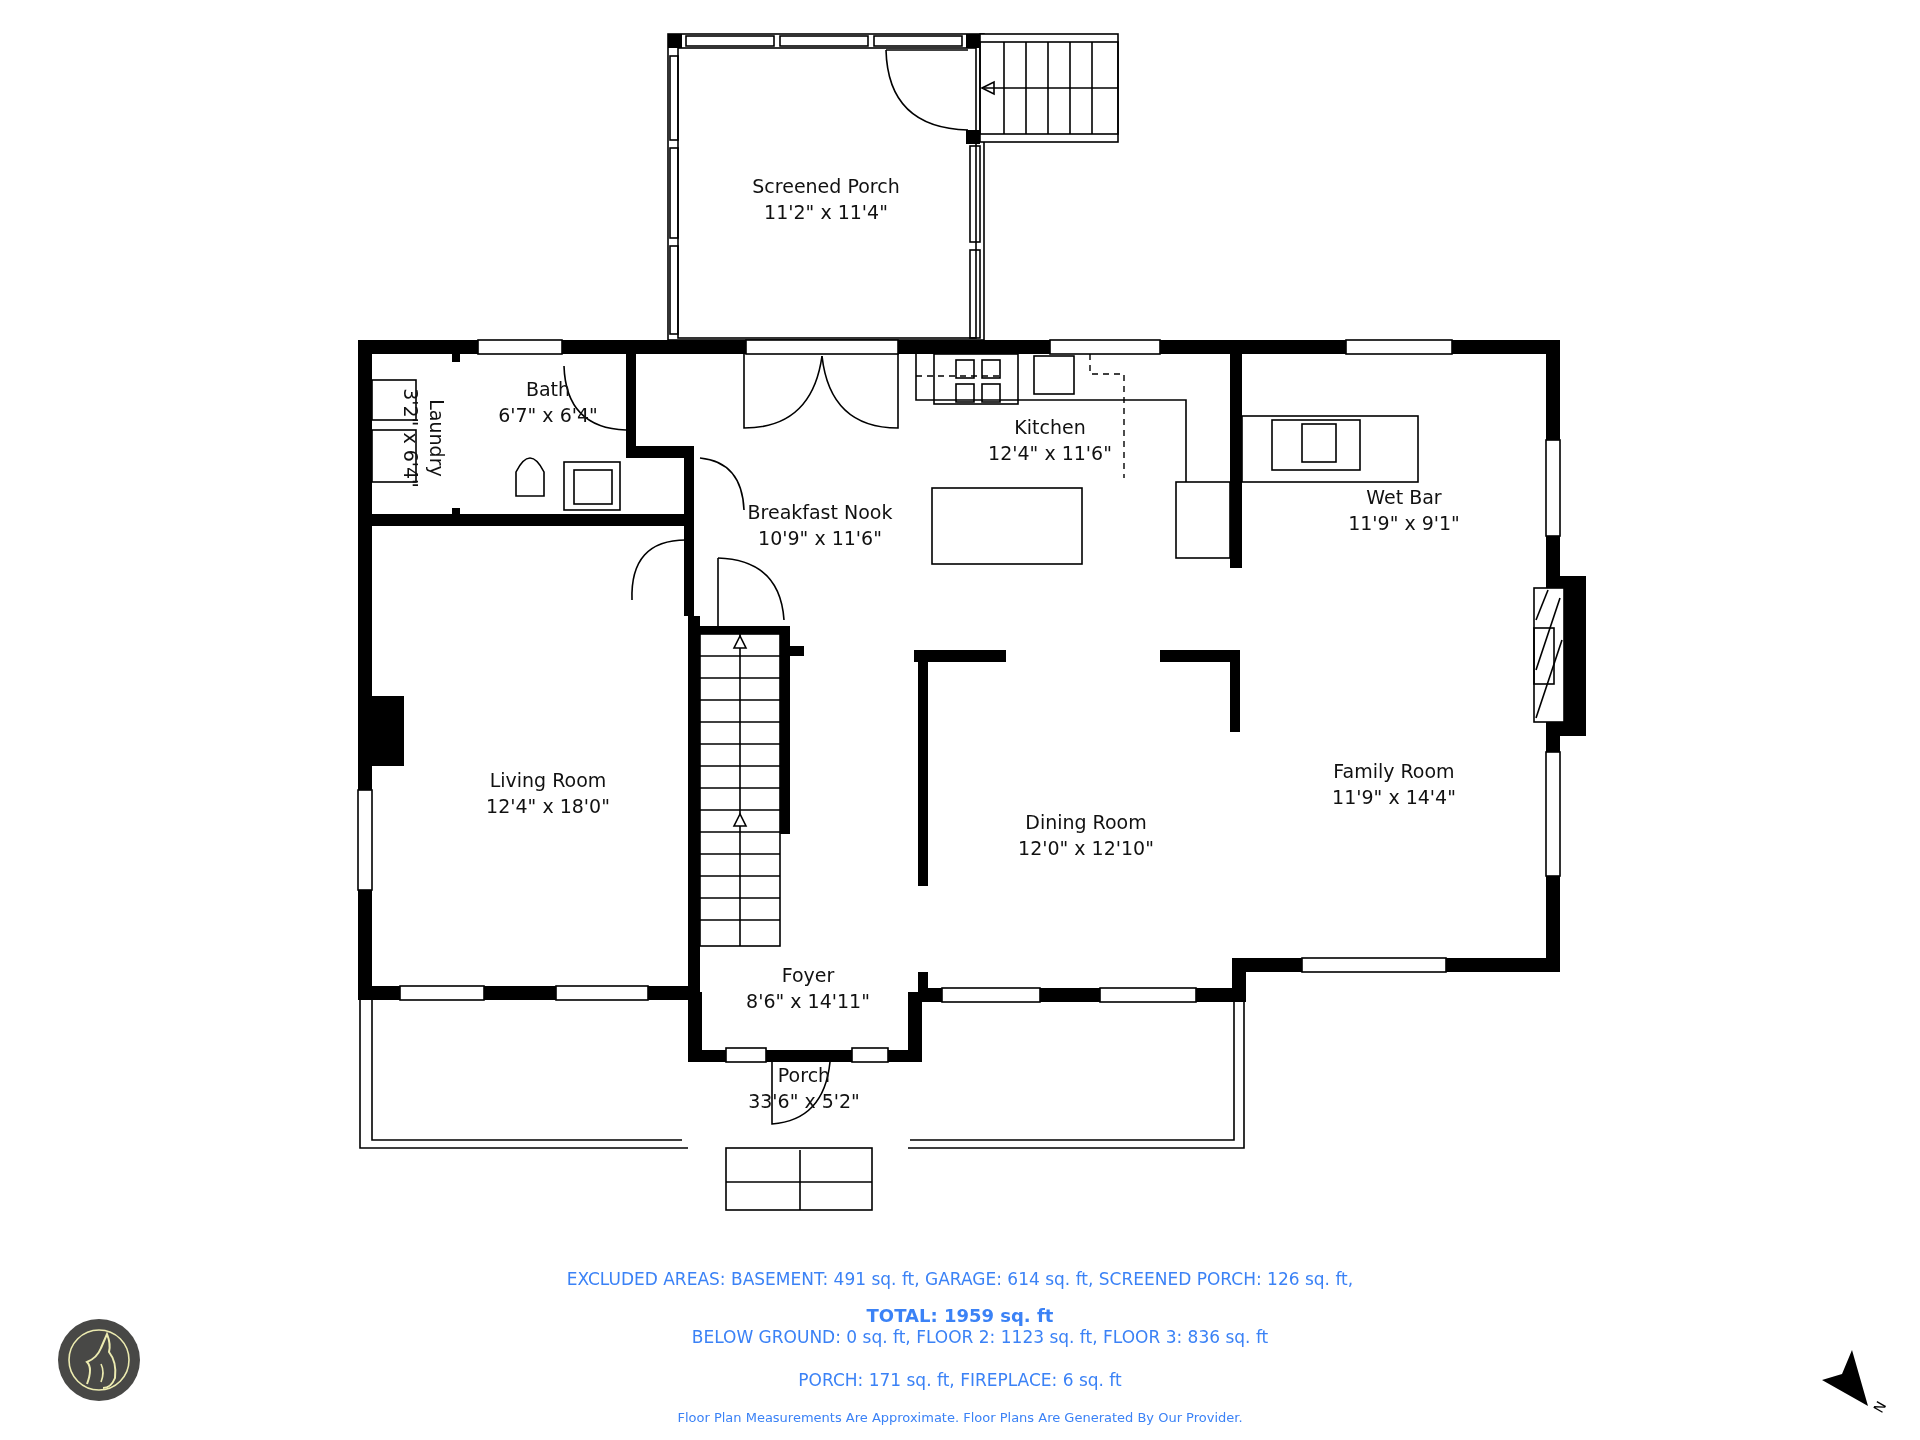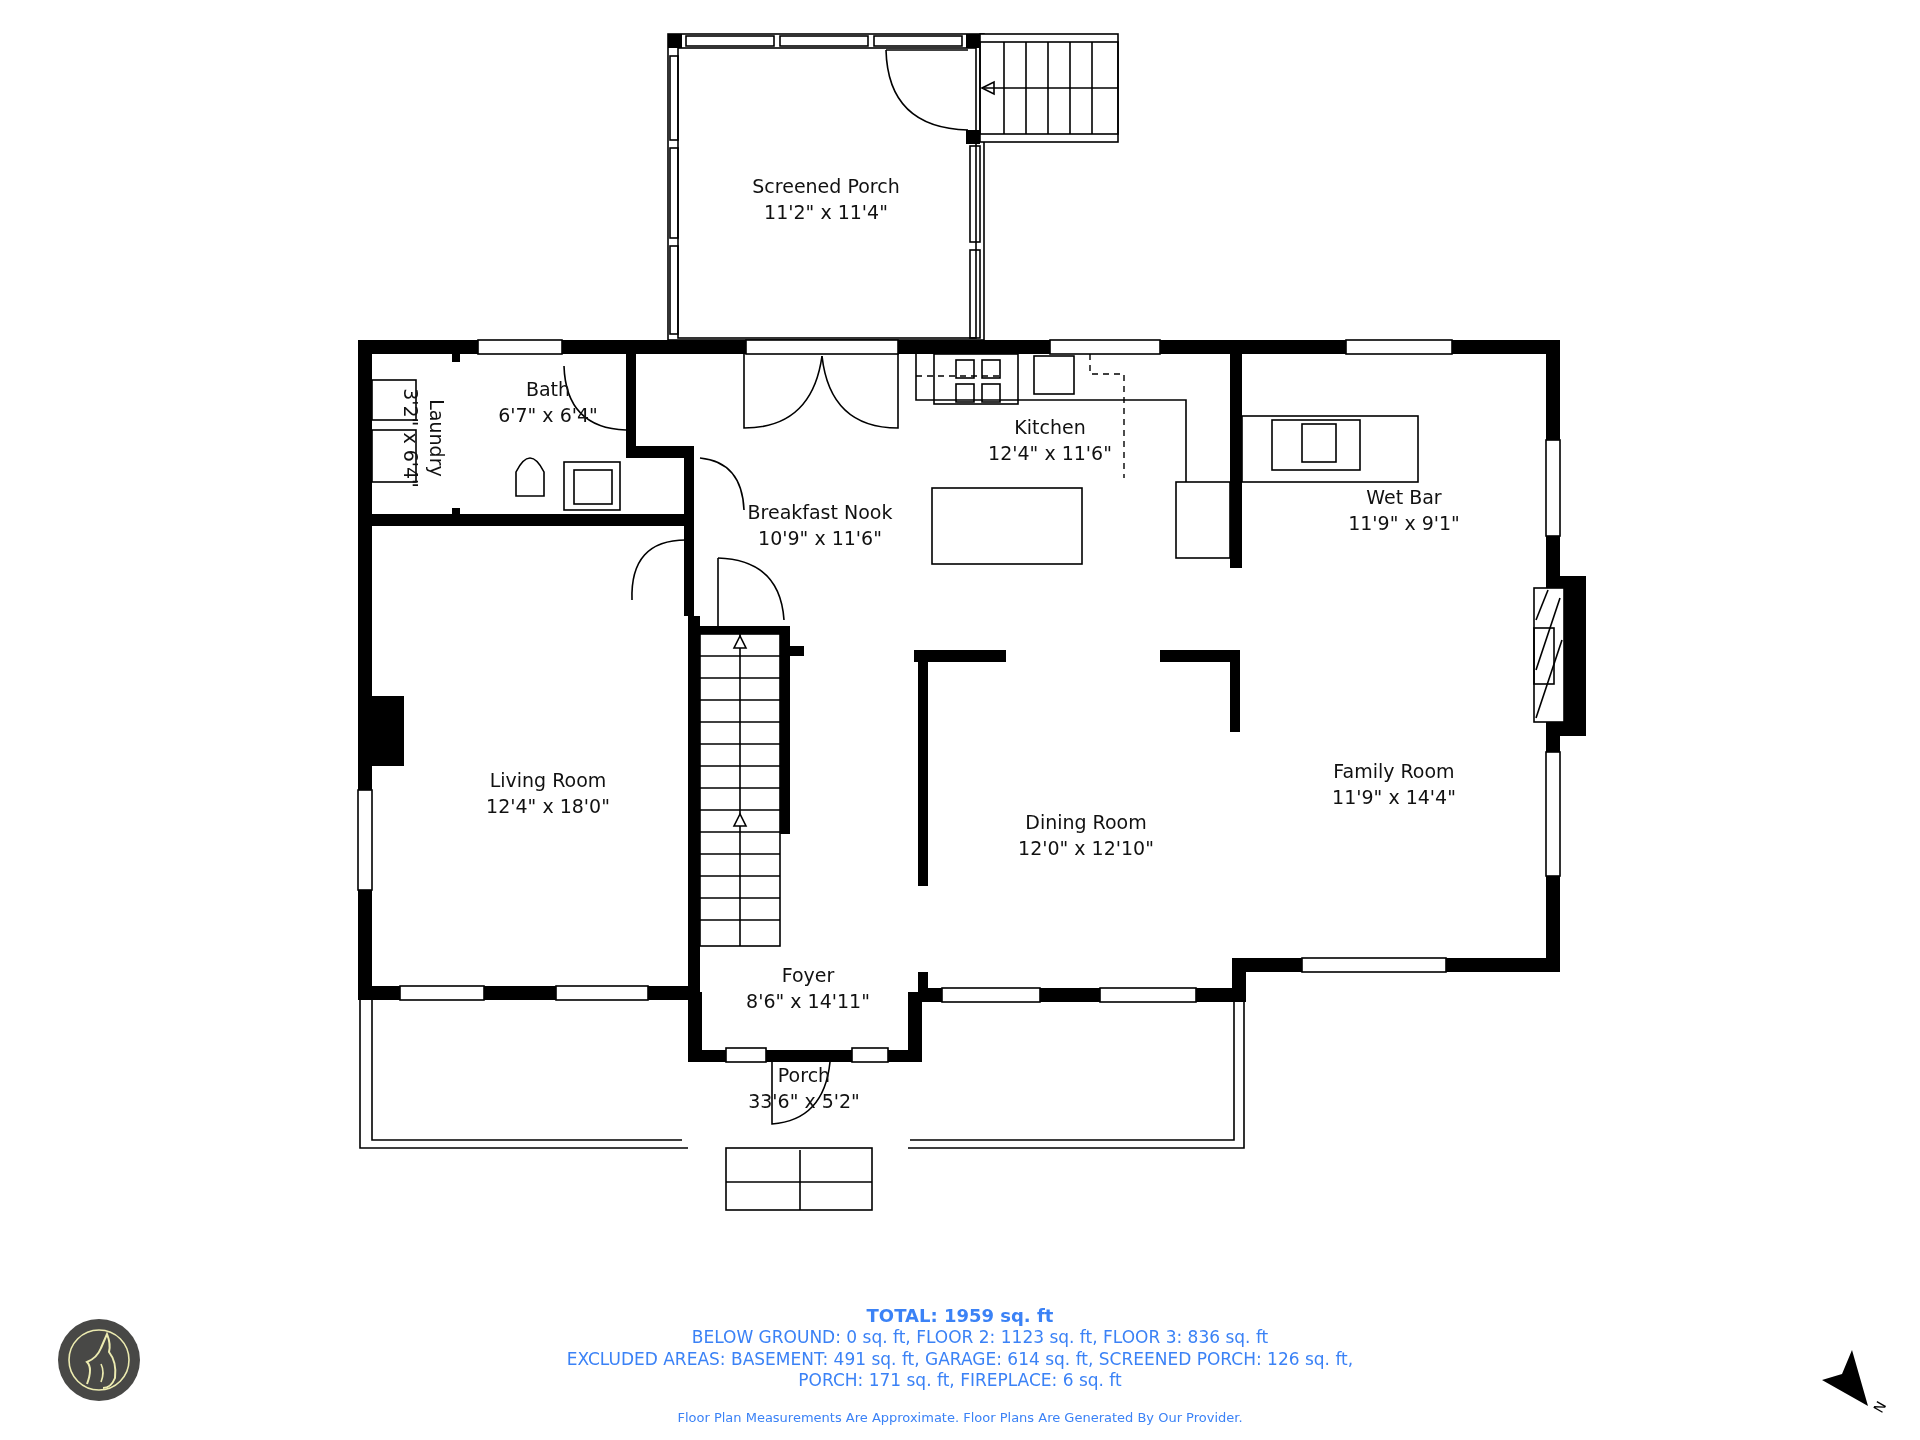--- a/index.html
+++ b/index.html
@@ -8,21 +8,21 @@
   svg.plan { position:absolute; left:0; top:0; }
   .wall { fill:#000; }
   .thin { fill:none; stroke:#000; stroke-width:1.6; }
   .thinw { fill:#fff; stroke:#000; stroke-width:1.6; }
   .dash { fill:none; stroke:#000; stroke-width:1.4; stroke-dasharray:6 5; }
   .lbl { font-family:"DejaVu Sans", sans-serif; font-size:19px; fill:#111; text-anchor:middle; }
   .footer { position:absolute; left:0; width:1920px; text-align:center; color:#3b82f6;
             font-family:"DejaVu Sans", sans-serif; }
   .f-total { top:1305px; font-size:18px; font-weight:bold; }
   .f-line { font-size:17px; line-height:21px; }
-  .f-l1 { top:1327px;margin-left:20px; } .f-l2 { top:1349px; } .f-l3 { top:1370px; }
+  .f-l1 { top:1327px;margin-left:20px; } .f-l2 { top:1269px; } .f-l3 { top:1370px; }
   .f-note { top:1410px; font-size:13px; }
   .logo { position:absolute; left:57px; top:1318px; width:84px; height:84px; }
   .compass { position:absolute; left:1818px; top:1340px; width:80px; height:80px; }
 </style>
 </head>
 <body>
 
 <svg class="plan" width="1920" height="1440" viewBox="0 0 1920 1440" xmlns="http://www.w3.org/2000/svg">
 
   <g>

